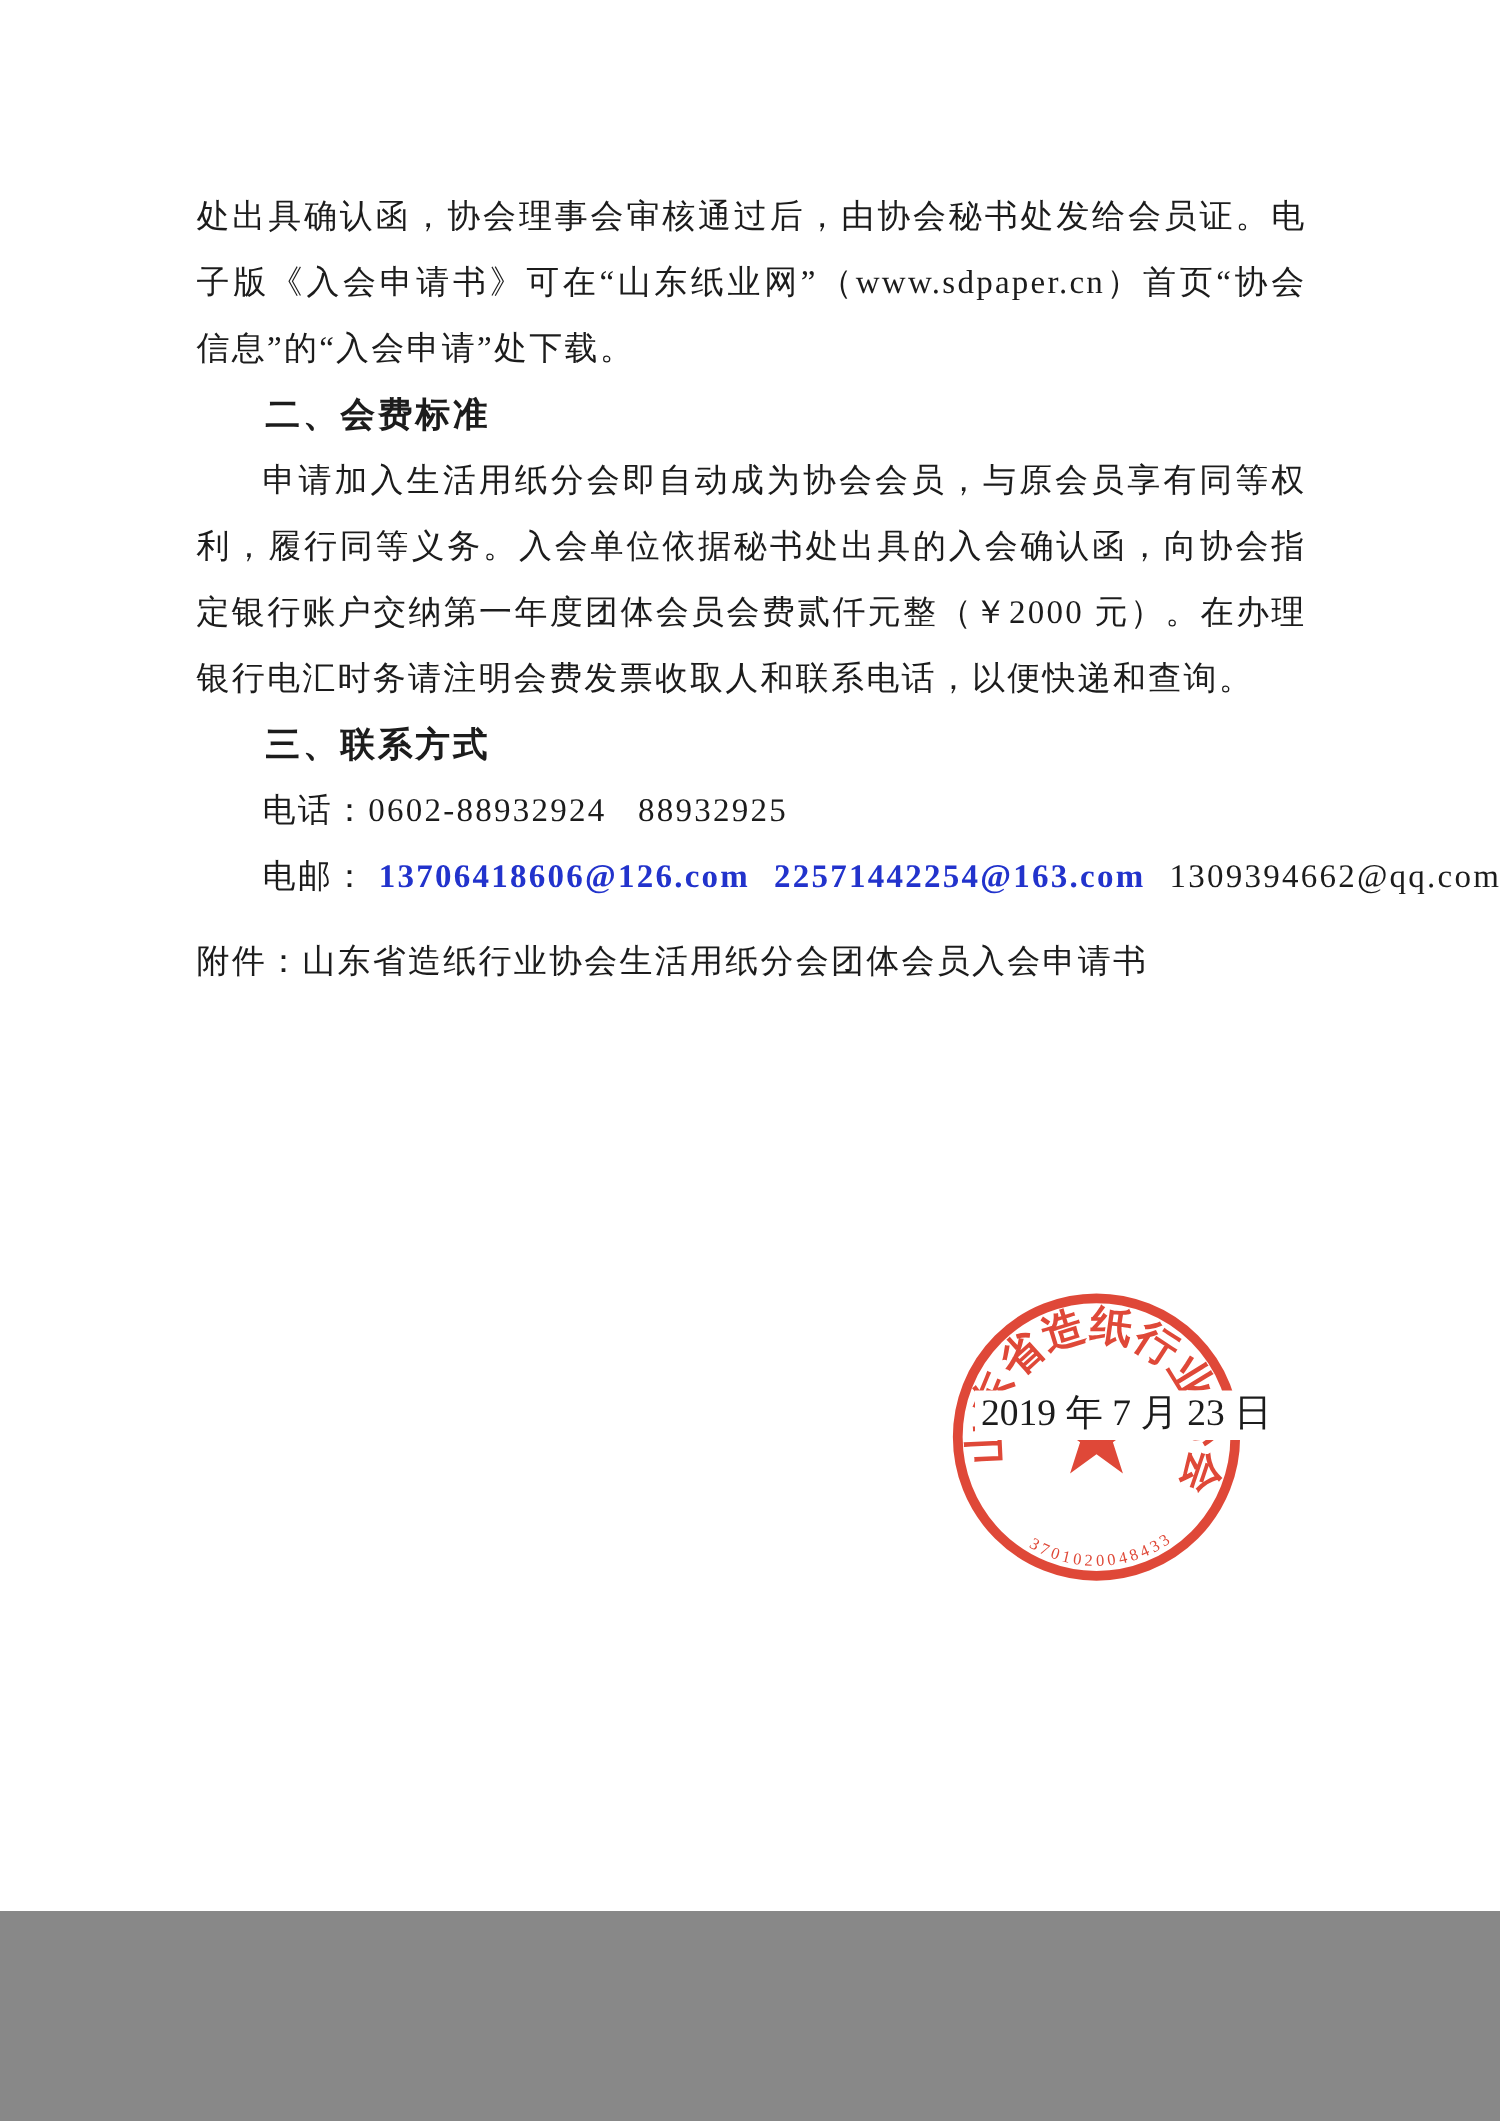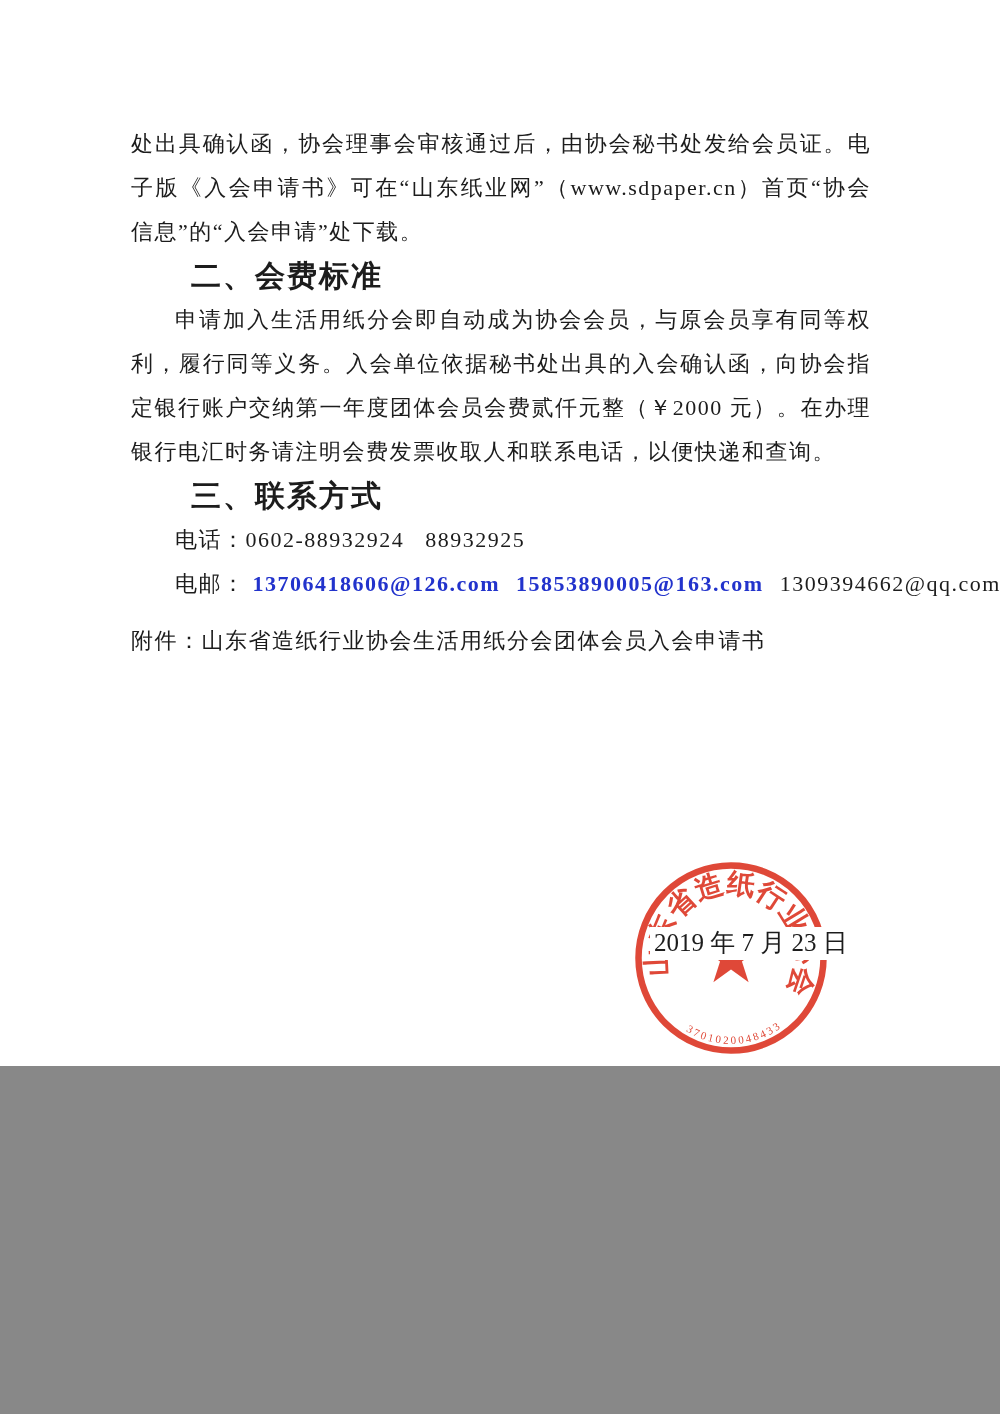--- a/index.html
+++ b/index.html
@@ -6,21 +6,21 @@
     --seal-color: #dd3b29;
     --link-blue: #2233cc;
     --text-color: #1c1c1c;
     --page-bg: #ffffff;
   }
   html, body { margin: 0; padding: 0; }
   body { background: #888; }
   .page {
     position: relative;
     width: 1000px;
-    height: 1066px;
+    height: 1274px;
     margin: 0 auto;
     background: var(--page-bg);
     overflow: hidden;
     font-family: "Liberation Serif", serif;
     color: var(--text-color);
   }
   .content {
     position: absolute;
     left: 131px;
     top: 122px;
@@ -31,21 +31,21 @@
   }
   .content p, .content h3 { margin: 0; padding: 0; }
   .body-text {
     text-align: justify;
     text-justify: inter-ideograph;
   }
   .indent { text-indent: 2em; }
   .heading {
     font-family: "Liberation Sans", sans-serif;
     font-weight: bold;
-    font-size: 30px;
+    font-size: 23px;
     line-height: 44px;
     letter-spacing: 2px;
     text-indent: 2em;
   }
   .contact-line {
     text-indent: 2em;
     white-space: pre-wrap;
   }
   .email-line { white-space: nowrap; }
   .email-link {
@@ -110,21 +110,21 @@
 
     <h3 class="heading">三、联系方式</h3>
 
 
     <p class="contact-line">电话：0602-88932924   88932925</p>
 
 
     <p class="contact-line email-line">
       <span>电邮：</span>
       <a href="#" class="email-link">13706418606@126.com</a>
-      <a href="#" class="email-link">15853890005@163.com</a>
+      <a href="#" class="email-link">22571442254@163.com</a>
       <span class="email-plain">1309394662@qq.com</span>
     </p>
 
     <p class="attachment">附件：山东省造纸行业协会生活用纸分会团体会员入会申请书</p>
   </div>
 
   <div class="date-line">2019 年 7 月 23 日</div>
 
   <svg class="seal" viewBox="0 0 210 210" xmlns="http://www.w3.org/2000/svg">
     <defs>

